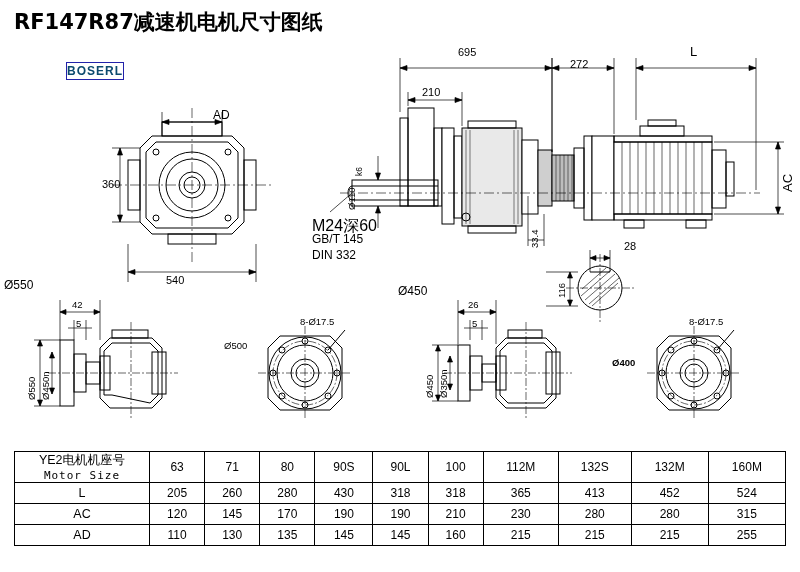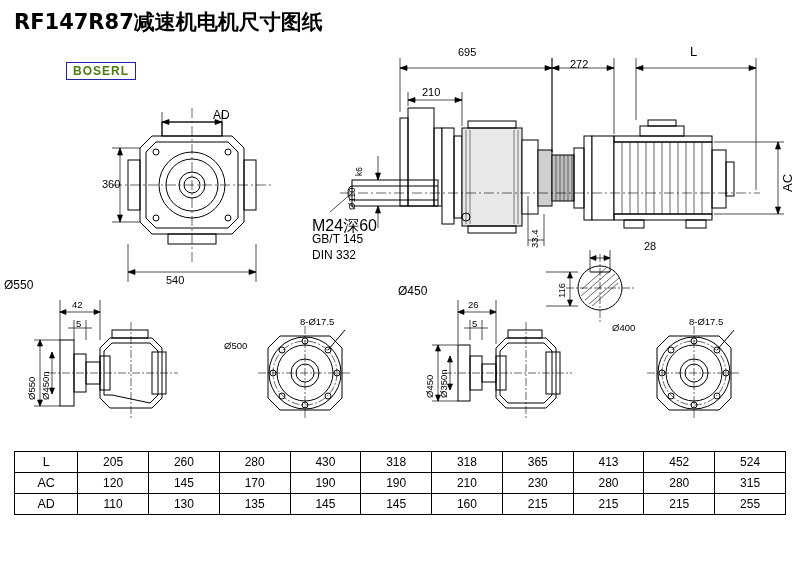--- a/index.html
+++ b/index.html
@@ -12,23 +12,23 @@
     overflow:hidden;
   }
   .title{
     position:absolute;left:14px;top:8px;
     font-size:21px;font-weight:bold;letter-spacing:0px;
     font-family:"DejaVu Sans","Liberation Sans",sans-serif;
   }
   .logo{
     position:absolute;left:66px;top:62px;
     border:1px solid #2222aa;
-    color:#4d7c0f;
+    color:#0c4a6e;
     font-size:12px;font-weight:bold;
-    padding:1px 6px;
+    padding:1px 0;
     letter-spacing:1px;
   }
   svg{position:absolute;left:0;top:0;}
   .lbl{
     position:absolute;
     font-size:11px;
     font-family:"Liberation Sans",sans-serif;
     white-space:nowrap;
   }
   .lbl.small{font-size:9.5px;}
@@ -396,21 +396,21 @@
 <div class="lbl" style="left:570px;top:46px;margin-top:12px;">272</div>
 <div class="lbl" style="left:690px;top:44px;font-size:13px;">L</div>
 <div class="lbl" style="left:422px;top:86px;">210</div>
 
 <div class="lbl small vert" style="left:346px;top:210px;">Ø110</div>
 <div class="lbl tiny vert" style="left:354px;top:176px;">k6</div>
 
 <div class="lbl vert" style="left:780px;top:192px;font-size:13px;">AC</div>
 <div class="lbl small vert" style="left:529px;top:248px;">33.4</div>
 
-<div class="lbl" style="left:644px;top:240px;">28</div>
+<div class="lbl" style="left:624px;top:240px;">28</div>
 <div class="lbl small vert" style="left:556px;top:298px;">116</div>
 
 <div class="lbl" style="left:312px;top:216px;font-size:16px;">M24深60</div>
 <div class="lbl" style="left:312px;top:232px;font-size:12px;">GB/T 145</div>
 <div class="lbl" style="left:312px;top:248px;font-size:12px;">DIN 332</div>
 
 <div class="lbl" style="left:213px;top:108px;font-size:12px;">AD</div>
 <div class="lbl" style="left:102px;top:178px;">360</div>
 <div class="lbl" style="left:166px;top:274px;">540</div>
 
@@ -421,25 +421,41 @@
 <div class="lbl small" style="left:76px;top:318px;">5</div>
 <div class="lbl small vert" style="left:26px;top:400px;">Ø550</div>
 <div class="lbl small vert" style="left:40px;top:400px;">Ø450n</div>
 <div class="lbl small" style="left:224px;top:340px;">Ø500</div>
 <div class="lbl small" style="left:300px;top:316px;">8-Ø17.5</div>
 
 <div class="lbl small" style="left:468px;top:299px;">26</div>
 <div class="lbl small" style="left:472px;top:318px;">5</div>
 <div class="lbl small vert" style="left:424px;top:398px;">Ø450</div>
 <div class="lbl small vert" style="left:438px;top:398px;">Ø350n</div>
-<div class="lbl small" style="left:612px;top:322px;">Ø400</div>
+<div class="lbl small" style="left:612px;top:357px;font-weight:bold;">Ø400</div>
 <div class="lbl small" style="left:689px;top:316px;">8-Ø17.5</div>
 
 <table>
   <tbody>
+    <tr>
+      <td class="first-col" rowspan="1">
+        <div class="hdr-cell">YE2电机机座号</div>
+        <div class="mono">Motor Size</div>
+      </td>
+      <td>63</td>
+      <td>71</td>
+      <td>80</td>
+      <td>90S</td>
+      <td>90L</td>
+      <td>100</td>
+      <td>112M</td>
+      <td>132S</td>
+      <td>132M</td>
+      <td>160M</td>
+    </tr>
     <tr>
       <td class="rowhdr">L</td>
       <td>205</td>
       <td>260</td>
       <td>280</td>
       <td>430</td>
       <td>318</td>
       <td>318</td>
       <td>365</td>
       <td>413</td>

